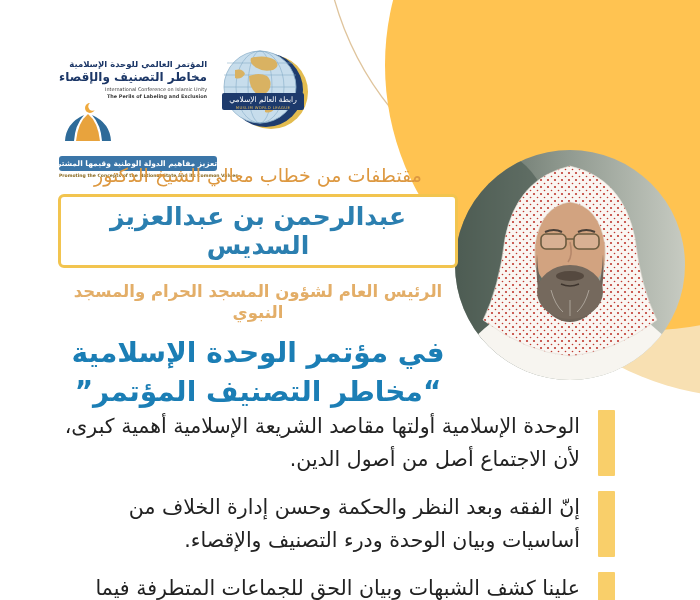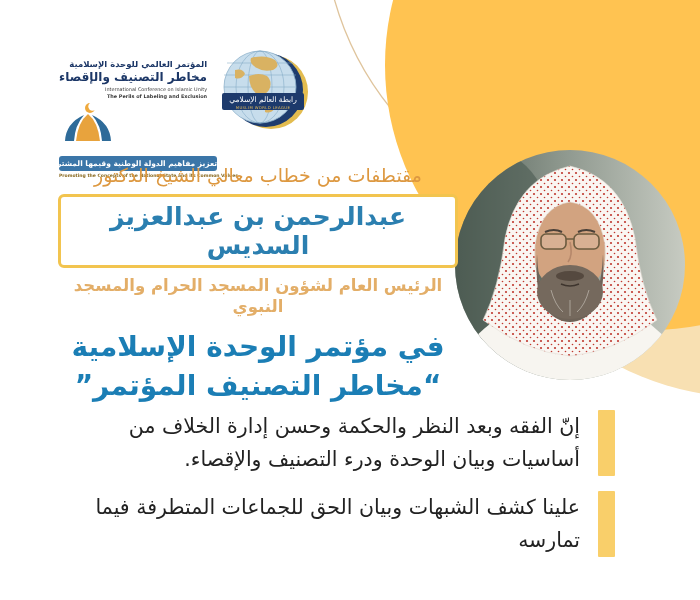--- a/index.html
+++ b/index.html
@@ -21,21 +21,21 @@
                color:#fff;font-size:7.5px;font-weight:bold;text-align:center;direction:rtl;white-space:nowrap;}
   .conf-sub{width:154%;transform:scale(.65);transform-origin:0 0;font-size:7px;font-weight:bold;
             color:#8A6A20;text-align:center;margin-top:2px;white-space:nowrap;}
   
   .mwl-logo{position:absolute;left:221px;top:46px;width:90px;height:88px;}
   
   .headline{position:absolute;left:58px;top:164px;width:400px;text-align:center;direction:rtl;}
   .kicker{font-size:19px;font-weight:normal;color:#DD9840;line-height:1.2;}
   .name-box{display:inline-block;margin-top:7px;border:3px solid #F2C44F;border-radius:6px;
             padding:5px 30px;font-size:25px;font-weight:bold;color:#2B7FB0;background:#fff;}
-  .role{margin-top:7px;font-size:16.5px;font-weight:bold;color:#E3AE68;line-height:1.3;}
+  .role{margin-top:13px;font-size:16.5px;font-weight:bold;color:#E3AE68;line-height:1.3;}
   .event{margin-top:9px;font-size:28px;font-weight:bold;color:#1B7EB5;line-height:1.4;}
   
   .photo{position:absolute;left:455px;top:150px;width:230px;height:230px;}
   
   .quotes{position:absolute;left:55px;top:410px;width:560px;direction:rtl;}
   .quote-row{display:flex;direction:rtl;margin-bottom:15px;}
   .qbar{width:17px;background:#F9CF6A;border-radius:1px;flex:0 0 auto;}
   .qtext{flex:1;margin-right:18px;text-align:right;font-size:20.5px;color:#222;line-height:33px;direction:rtl;}
 </style>
 </head>
@@ -148,20 +148,24 @@
     <div class="role">الرئيس العام لشؤون المسجد الحرام والمسجد النبوي</div>
     <div class="event">
       <div>في مؤتمر الوحدة الإسلامية</div>
       <div>“مخاطر التصنيف المؤتمر”</div>
     </div>
   </div>
 
   <div class="quotes">
     <div class="quote-row">
       <div class="qbar"></div>
+      <div class="qtext">الوحدة الإسلامية أولتها مقاصد الشريعة الإسلامية أهمية كبرى، لأن الاجتماع أصل من أصول الدين.</div>
+    </div>
+    <div class="quote-row">
+      <div class="qbar"></div>
       <div class="qtext">إنّ الفقه وبعد النظر والحكمة وحسن إدارة الخلاف من أساسيات وبيان الوحدة ودرء التصنيف والإقصاء.</div>
     </div>
     <div class="quote-row">
       <div class="qbar"></div>
       <div class="qtext">علينا كشف الشبهات وبيان الحق للجماعات المتطرفة فيما تمارسه</div>
     </div>
   </div>
 
 </div>
 

